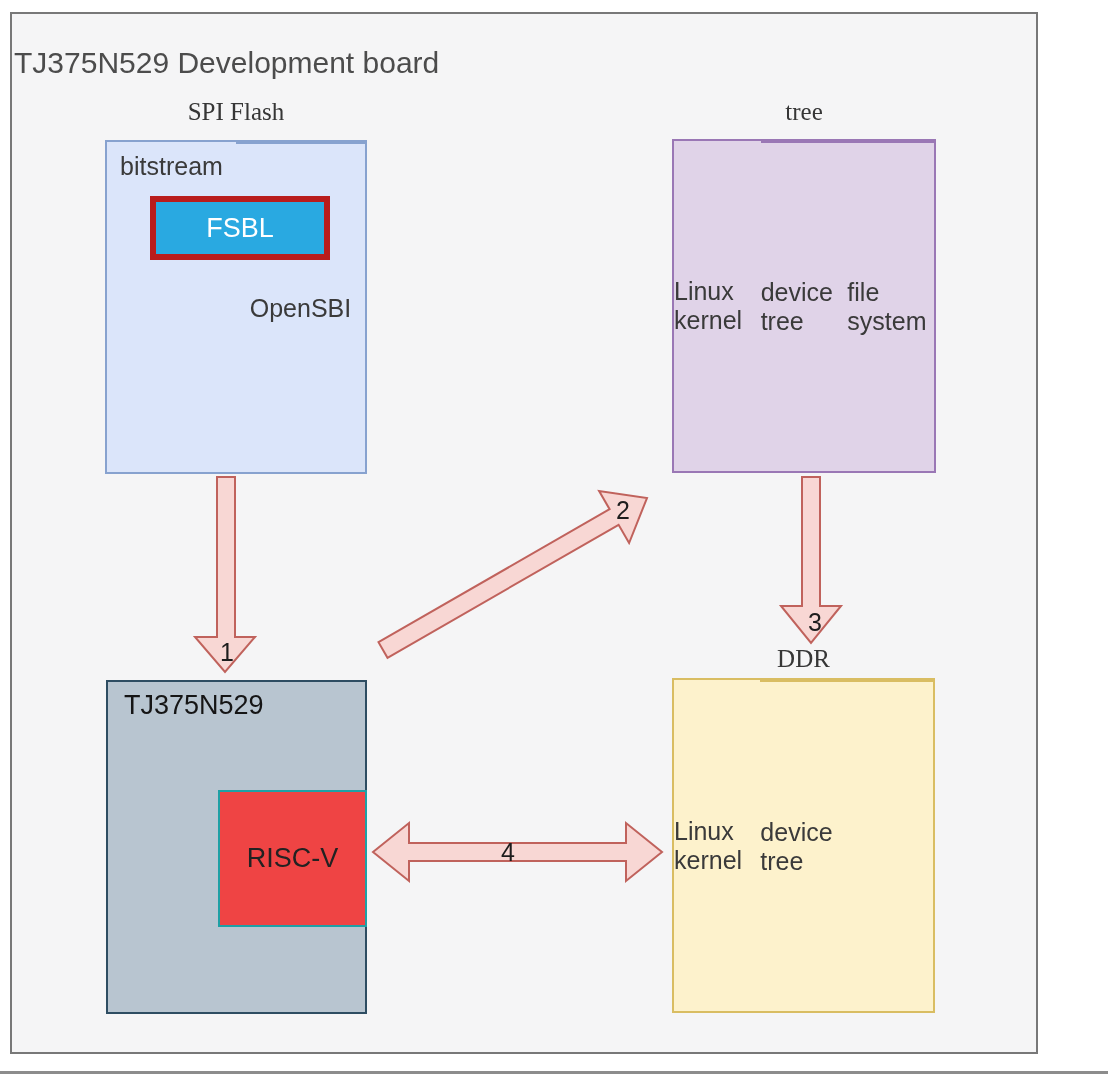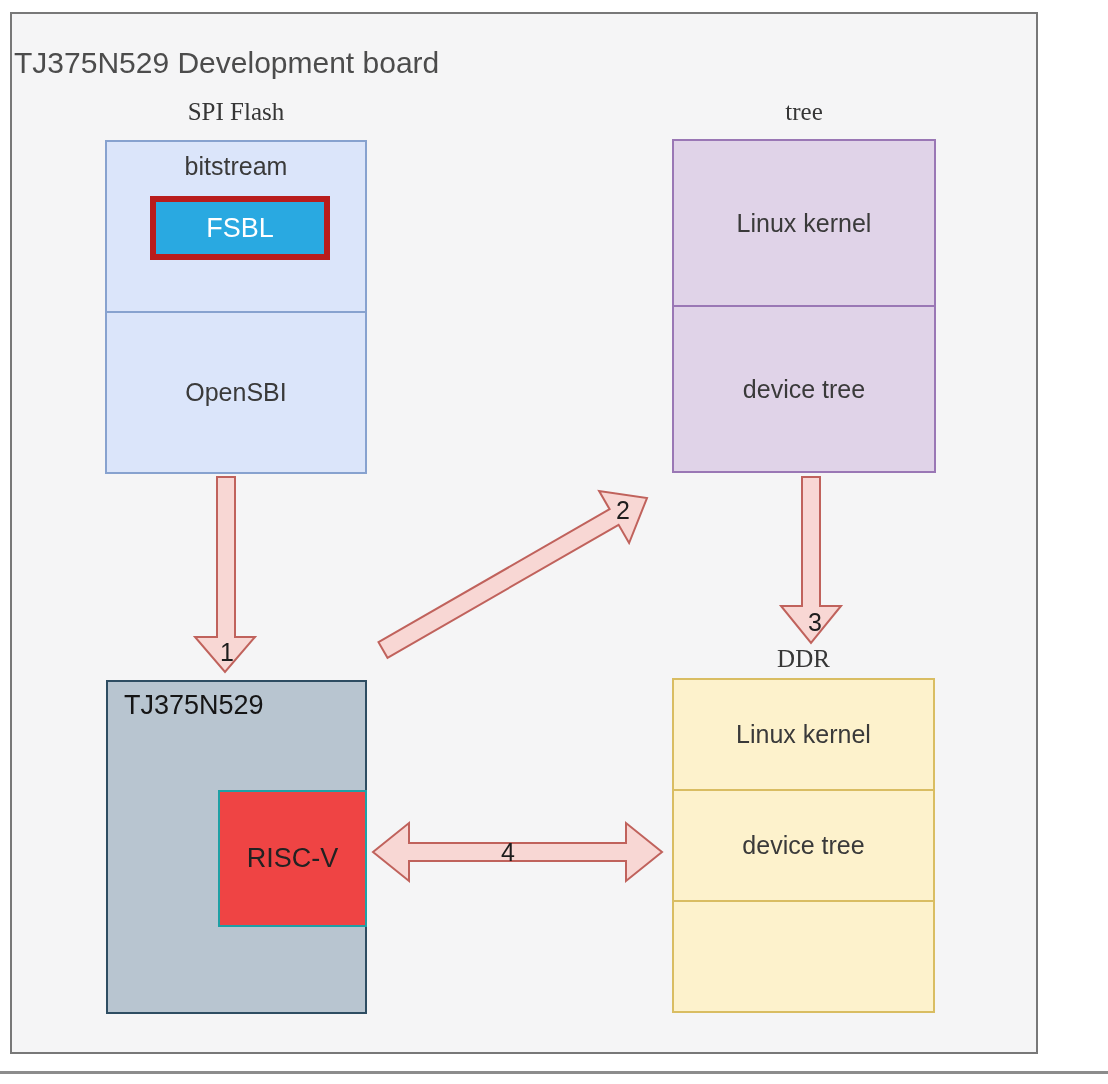--- a/index.html
+++ b/index.html
@@ -8,21 +8,21 @@
   .abs{position:absolute;}
 
   
   #frame{left:10px;top:12px;width:1024px;height:1038px;
          border:2px solid #787878;background:#f5f5f6;}
   #title{left:14px;top:26px;font-size:30px;color:#4c4c4c;white-space:nowrap;margin-top:20px;}
 
   .block-label{font-size:25px;color:#363636;text-align:center;font-family:Liberation Serif, serif;}
 
   
-  .stack{display:flex;flex-direction:column;}
+  .stack{display:flex;}
   .stack .sec{flex:1;display:flex;align-items:center;justify-content:center;
               font-size:25px;color:#3a3a3a;}
   .stack .sec + .sec{border-top-style:solid;border-top-width:2px;}
 
   #spi-block{left:105px;top:140px;width:258px;height:330px;
              border:2px solid #87a2cf;background:#dbe5fa;}
   #spi-block .sec + .sec{border-top-color:#87a2cf;}
   #spi-sec-bitstream{align-items:flex-start !important;padding-top:10px;box-sizing:border-box;}
 
   #fsbl-box{left:150px;top:196px;width:168px;height:52px;
@@ -65,20 +65,21 @@
 <div id="spi-block" class="abs stack">
   <div class="sec" id="spi-sec-bitstream">bitstream</div>
   <div class="sec">OpenSBI</div>
 </div>
 <div id="fsbl-box" class="abs">FSBL</div>
 
 <div class="abs block-label" style="left:672px;top:98px;width:264px;">tree</div>
 <div id="emmc-block" class="abs stack">
   <div class="sec">Linux kernel</div>
   <div class="sec">device tree</div>
+  <div class="sec">file system</div>
 </div>
 
 <div id="chip-block" class="abs">
   <div id="chip-label">TJ375N529</div>
 </div>
 <div id="riscv-box" class="abs">RISC-V</div>
 
 <div class="abs block-label" style="left:672px;top:645px;width:263px;">DDR</div>
 <div id="ddr-block" class="abs stack">
   <div class="sec">Linux kernel</div>

